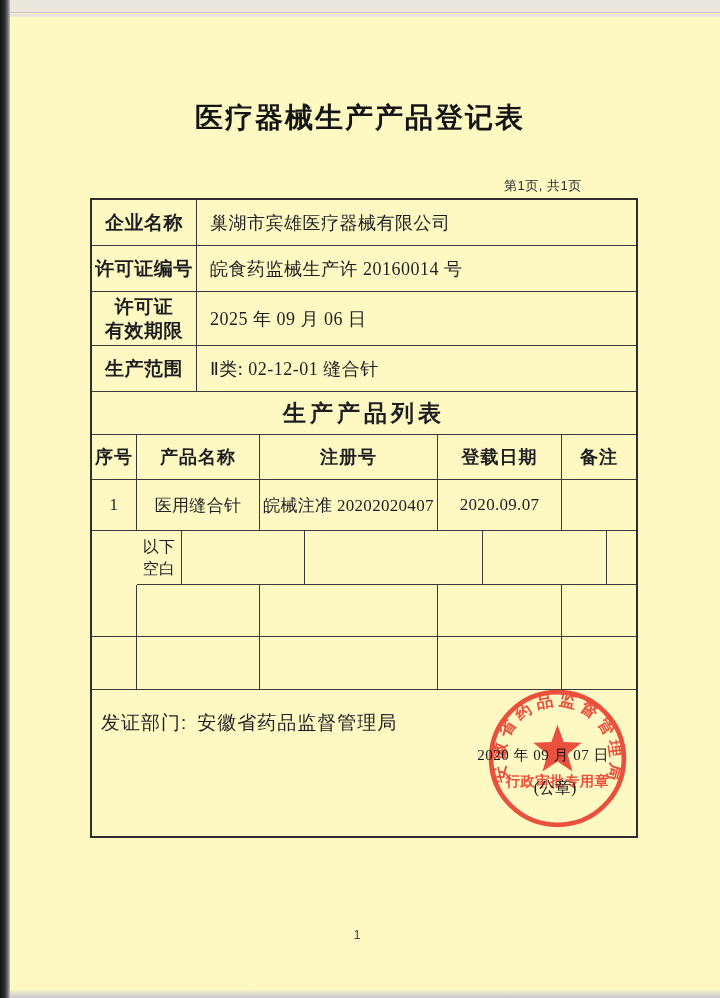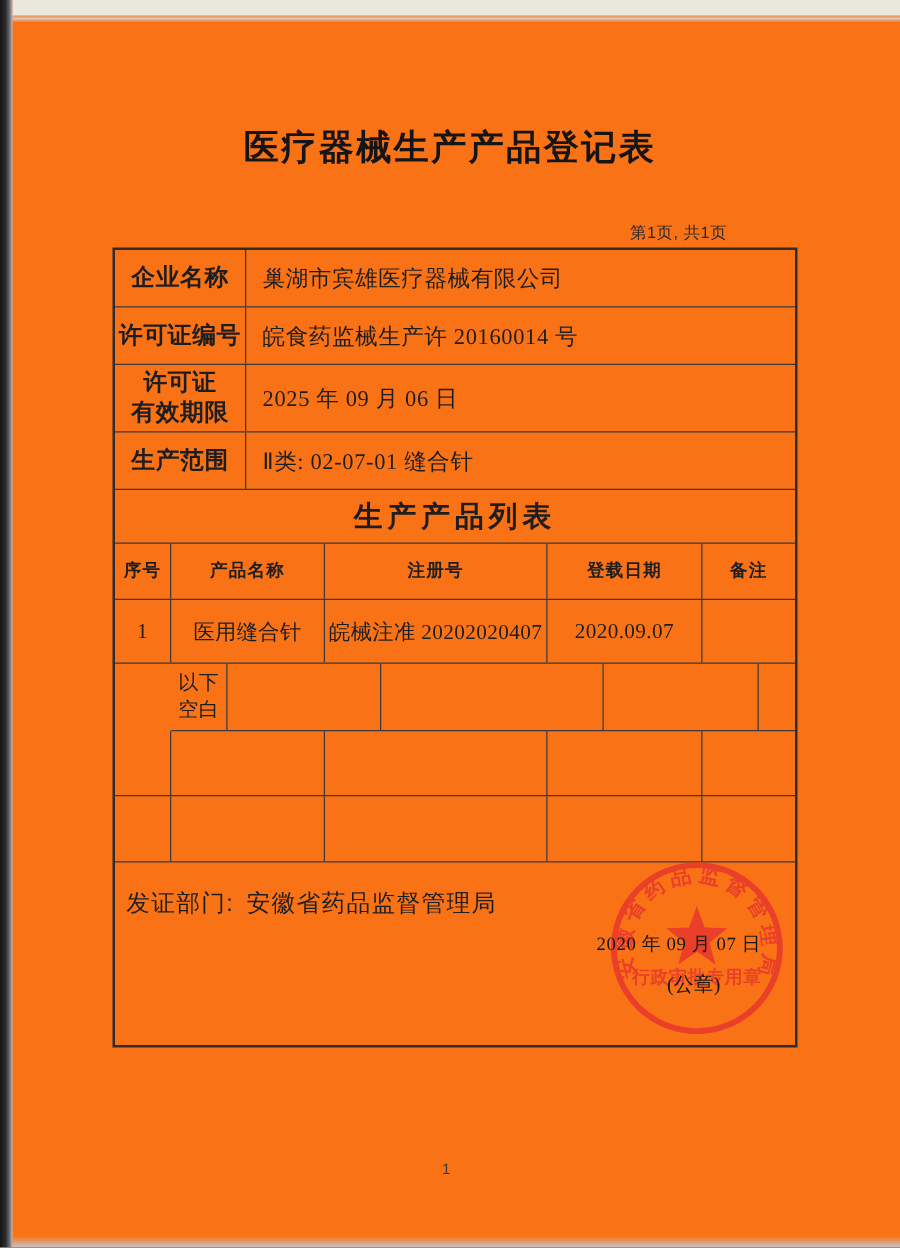--- a/index.html
+++ b/index.html
@@ -1,19 +1,19 @@
 <!DOCTYPE html>
 <html><head>
 <meta charset="utf-8">
 <style>
   * { margin:0; padding:0; box-sizing:border-box; }
   html,body { background:#8a8a8e; }
   #screen {
     position:relative; width:720px; height:998px; overflow:hidden;
-    background:#f97316; color:#1e1e21;
+    background:#fef9c3; color:#1e1e21;
     font-family:"Liberation Sans", sans-serif;
   }
   
   .edge-left { position:absolute; left:0; top:0; width:10px; height:100%; z-index:6;
     background:linear-gradient(90deg,#131313 0%,#2c2c2e 45%,#6d6d74 78%,#c0c0c9 100%); }
   .edge-top { position:absolute; left:10px; right:0; top:0; height:13px; z-index:5;
     background:#eae7dc; border-bottom:1px solid #c3c2cc; }
   .shadow-top { position:absolute; left:10px; right:0; top:14px; height:4px; z-index:4;
     background:linear-gradient(#dddce5, rgba(221,220,229,0)); }
   .edge-bottom { position:absolute; left:10px; right:0; bottom:0; height:9px; z-index:5;
@@ -48,21 +48,21 @@
   .r-cols { height:45px; }
   .r-prod { height:51px; }
   .r-blank { height:54px;margin-left:45px; }
   .r-empty1 { height:52px; }
   .r-empty2 { height:53px; }
   .c-seq { flex:0 0 45px; justify-content:center; text-align:center; }
   .c-name { flex:0 0 123px; justify-content:center; text-align:left; }
   .c-reg { flex:0 0 178px; justify-content:center; text-align:center; }
   .c-date { flex:0 0 124px; justify-content:center; text-align:center; }
   .c-note { flex:1 1 auto; justify-content:center; text-align:center; }
-  .col-head { font-weight:700; font-size:14px; letter-spacing:1px; }
+  .col-head { font-weight:700; font-size:18px; letter-spacing:1px; }
   .body-cell { font-size:17px; font-family:"Liberation Serif", serif; letter-spacing:0.3px; }
   .pre { white-space:pre-line; line-height:1.35; font-size:16px; }
 
   
   .r-footer { height:146px; }
   .footer-cell { flex:1 1 auto; align-items:flex-start; position:relative; }
   .issuer-line { padding:20px 0 0 9px; font-size:19px; letter-spacing:1px; }
   .issuer-label { font-weight:400; }
   .issuer-value { font-family:"Liberation Serif", serif; font-weight:400; margin-left:10px; }
 
@@ -101,21 +101,21 @@
       <div class="cell info-label">许可证编号</div>
       <div class="cell info-value grow">皖食药监械生产许 20160014 号</div>
     </div>
     <div class="row r-info3">
       <div class="cell info-label">许可证
 有效期限</div>
       <div class="cell info-value grow">2025 年 09 月 06 日</div>
     </div>
     <div class="row r-info4">
       <div class="cell info-label">生产范围</div>
-      <div class="cell info-value grow">Ⅱ类: 02-07-01 缝合针</div>
+      <div class="cell info-value grow">Ⅱ类: 02-12-01 缝合针</div>
     </div>
 
     <div class="row r-section">
       <span class="section-title">生产产品列表</span>
     </div>
 
     <div class="row r-cols">
       <div class="cell c-seq col-head">序号</div>
       <div class="cell c-name col-head">产品名称</div>
       <div class="cell c-reg col-head">注册号</div>

